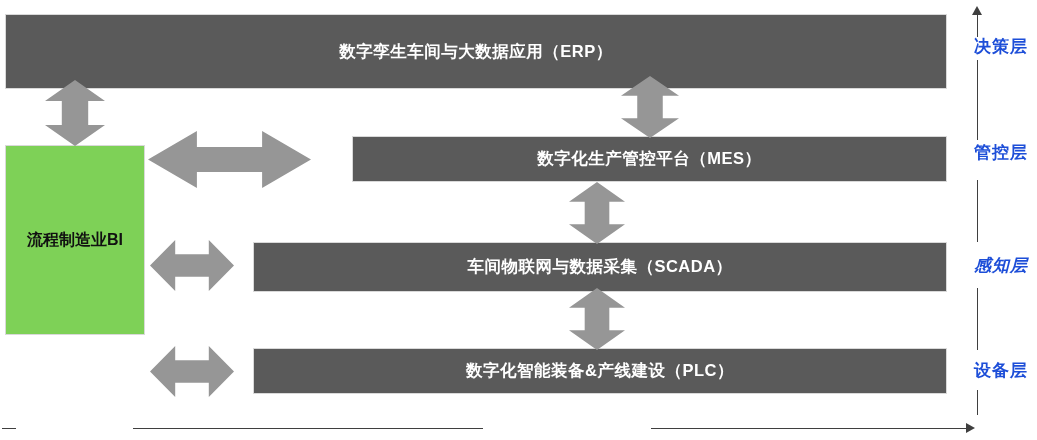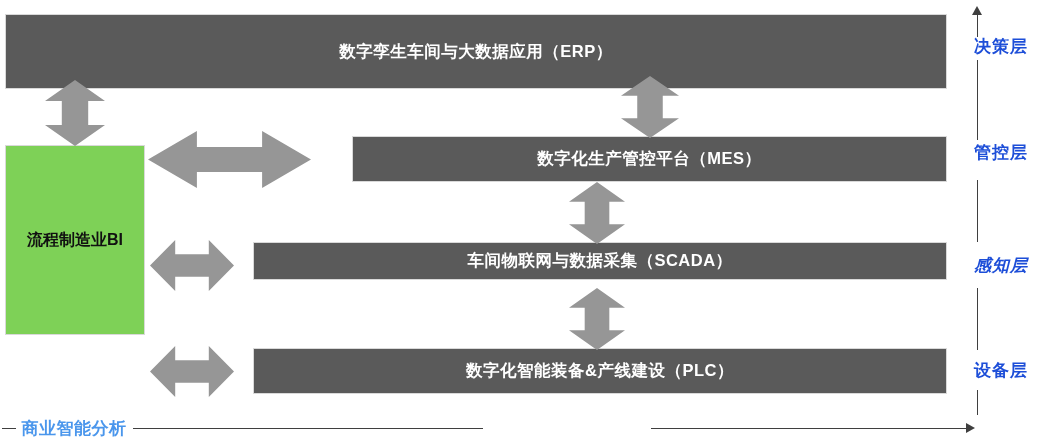--- a/index.html
+++ b/index.html
@@ -120,21 +120,21 @@
 <div id="stage">
 
   <div class="bar" style="left:5px; top:14px; width:942px; height:75px;">
     <span>数字孪生车间与大数据应用（ERP）</span>
   </div>
 
   <div class="bar" style="left:352px; top:136px; width:595px; height:46px;">
     <span>数字化生产管控平台（MES）</span>
   </div>
 
-  <div class="bar" style="left:253px; top:242px; width:694px; height:38px;">
+  <div class="bar" style="left:253px; top:242px; width:694px; height:50px;">
     <span>车间物联网与数据采集（SCADA）</span>
   </div>
 
   <div class="bar" style="left:253px; top:348px; width:694px; height:46px;">
     <span>数字化智能装备&amp;产线建设（PLC）</span>
   </div>
 
   <div class="green-panel" style="left:5px; top:145px; width:140px; height:190px;">
     <span>流程制造业BI</span>
   </div>
@@ -164,15 +164,14 @@
   <div class="layer-label" style="left:1001px; top:46px;">决策层</div>
   <div class="layer-label" style="left:1001px; top:152px;">管控层</div>
   <div class="layer-label" style="left:1001px; top:265px;font-style:italic;">感知层</div>
   <div class="layer-label" style="left:1001px; top:370px;text-align:center;">设备层</div>
 
   <div class="axis-h-line" style="left:2px; top:428px; width:14px;"></div>
   <div class="axis-h-line" style="left:133px; top:428px; width:350px;"></div>
   <div class="axis-h-line" style="left:651px; top:428px; width:317px;"></div>
   <div class="axis-h-head" style="left:966px; top:423px;"></div>
 
-  <div class="bottom-label" style="left:74px; top:428px;">商业智能分析</div>
 
 </div>
 
 </body></html>

